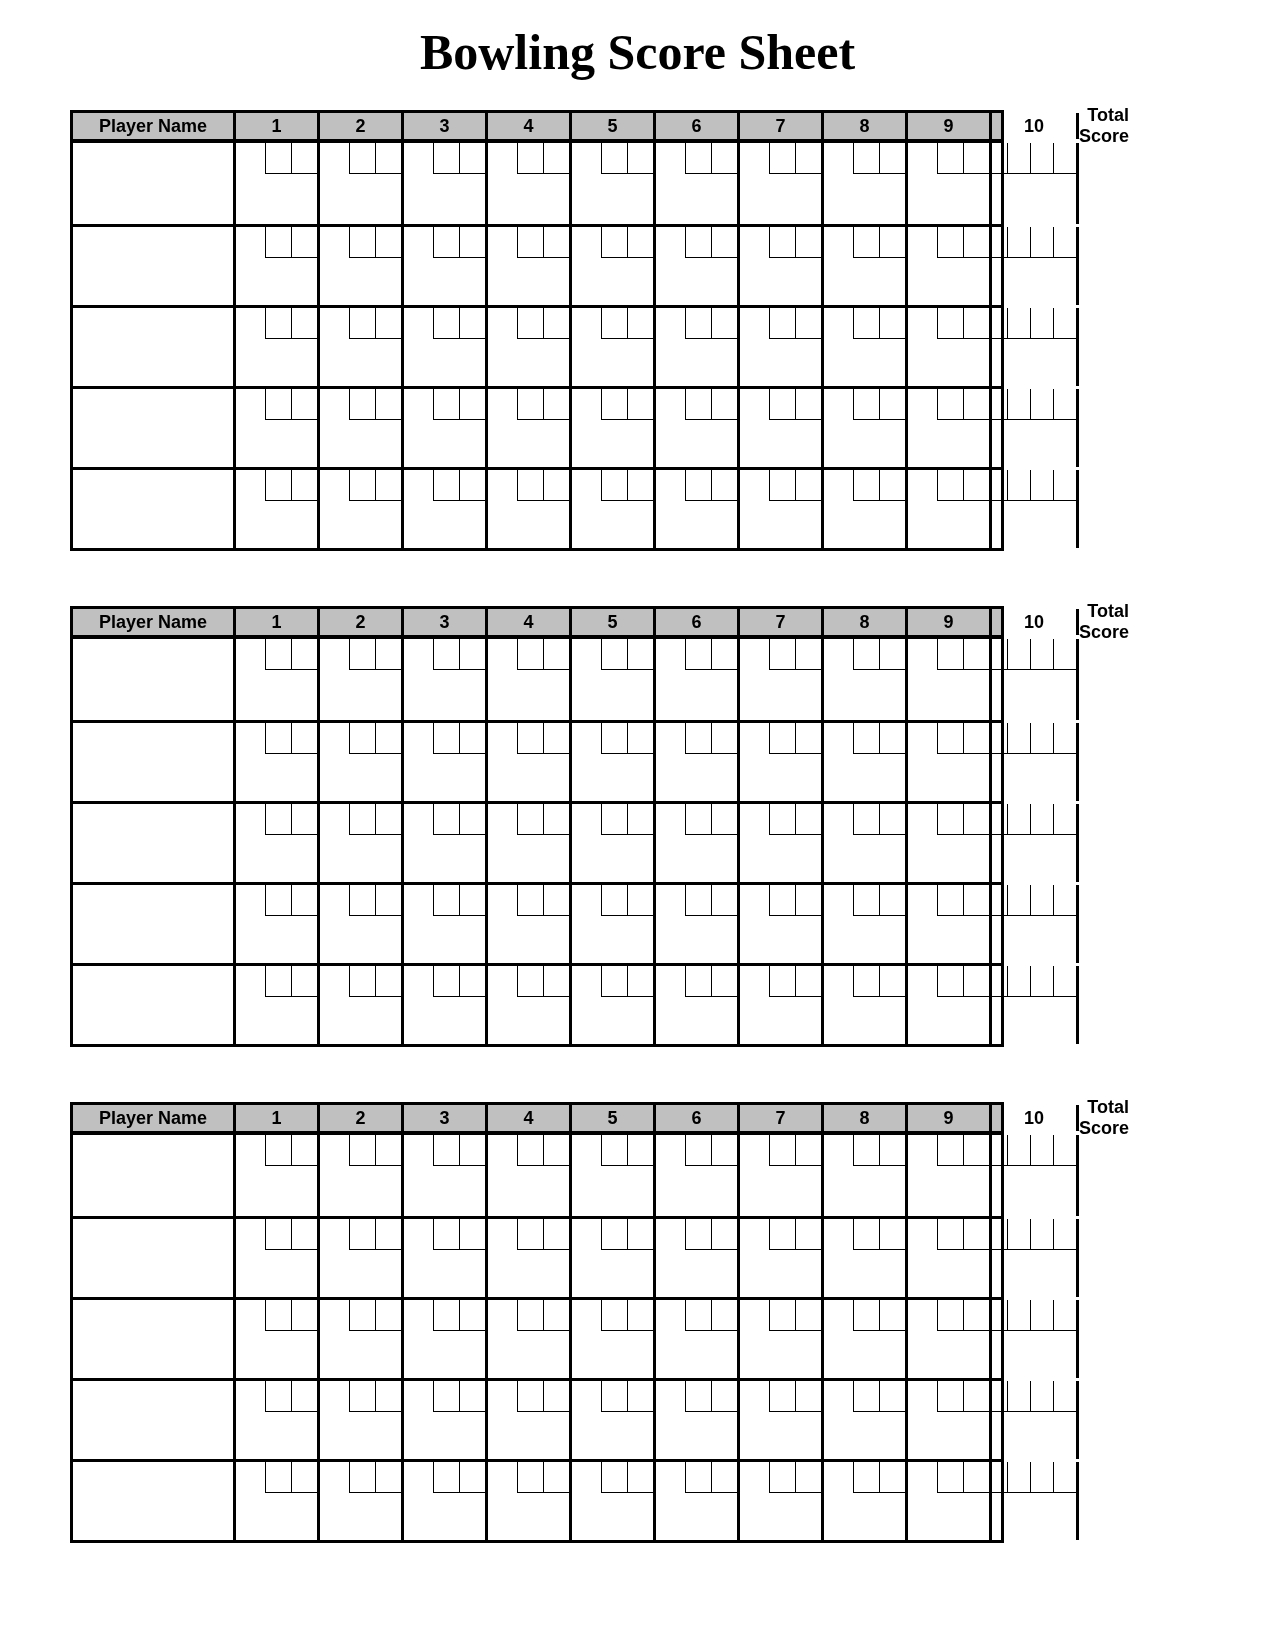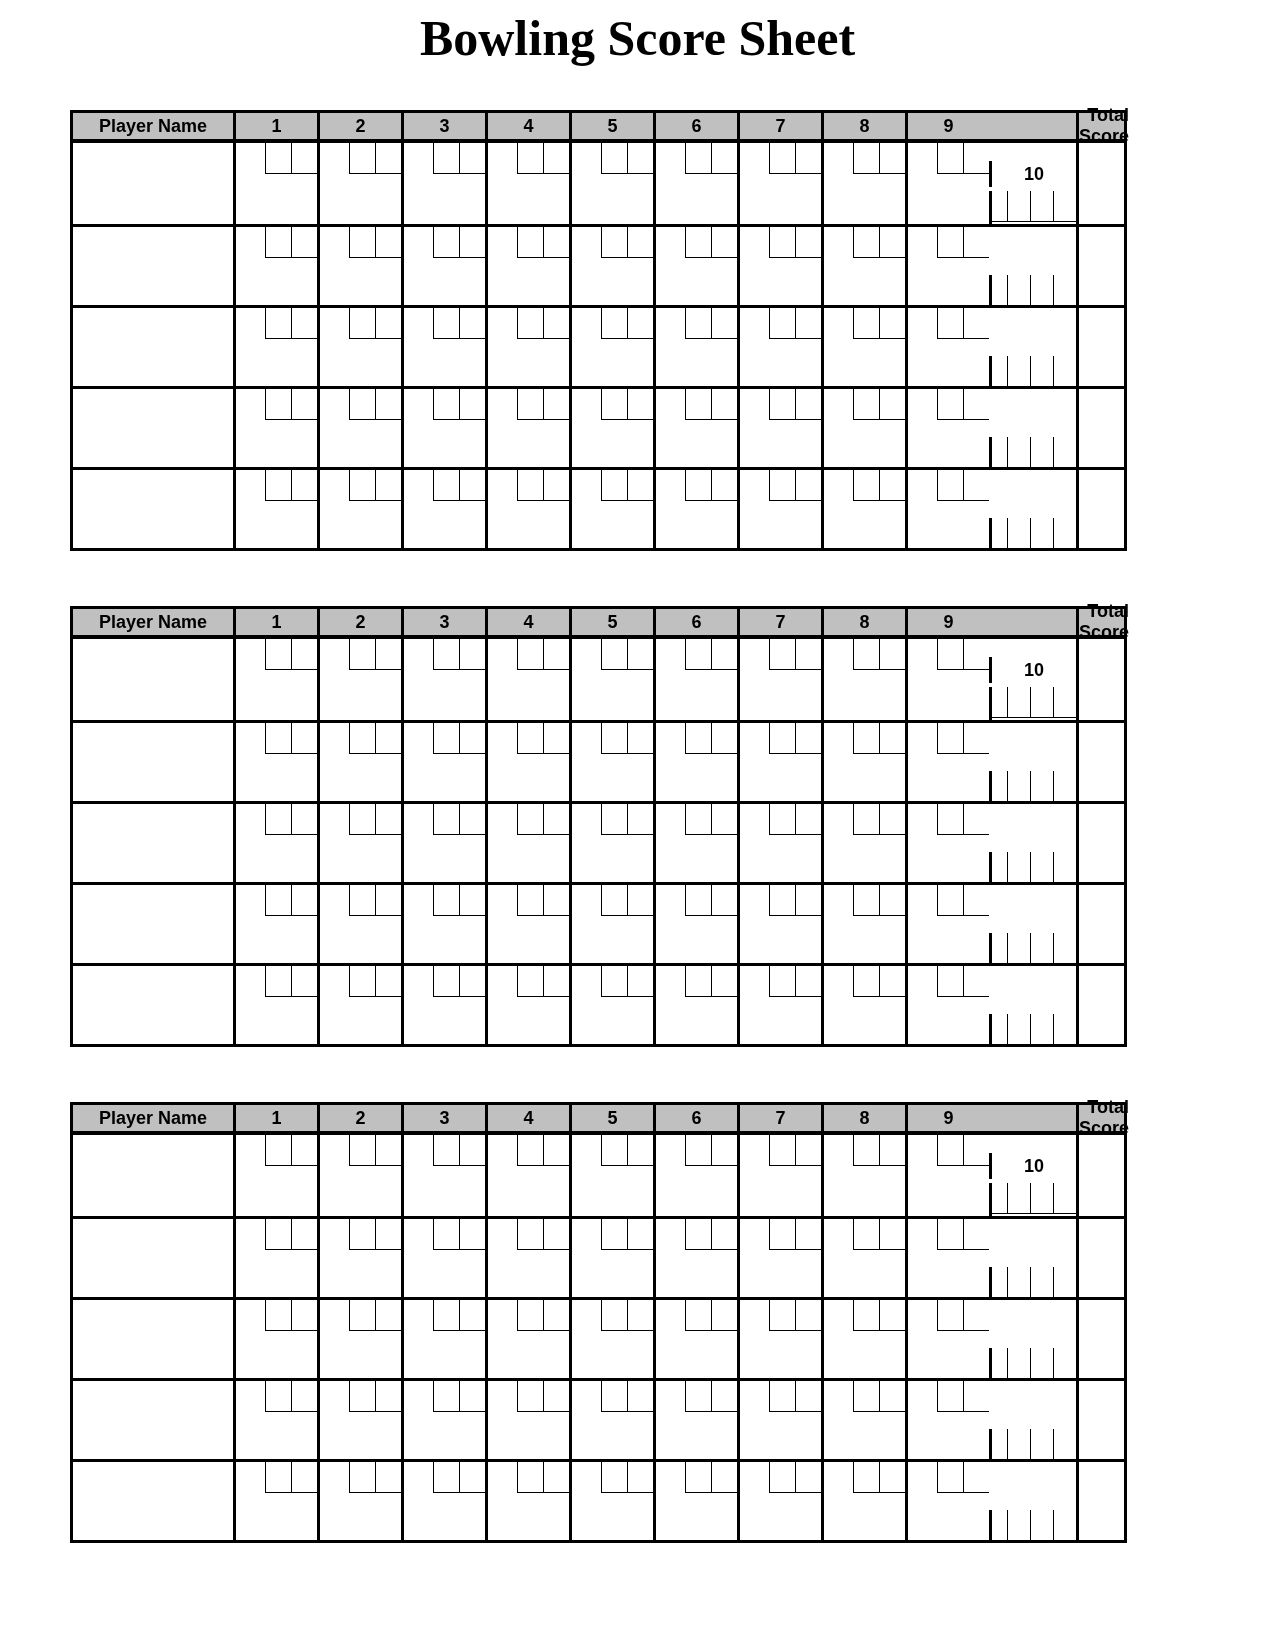--- a/index.html
+++ b/index.html
@@ -9,35 +9,35 @@
   }
   .page {
     position: relative;
     width: 1275px;
     height: 1650px;
     background: #ffffff;
     overflow: hidden;
   }
   .title {
     margin: 0;
-    padding-top: 10px;
+    padding-top: 24px;
     font-family: "Liberation Serif", serif;
     font-weight: bold;
     font-size: 50px;
     line-height: 1.15;
     text-align: center;
     color: #000000;
   }
   #tables-container {
     position: absolute;
     top: 110px;
     left: 70px;
   }
   .score-table {
-    width: 1057px;
+    width: 934px;
     border: 3px solid #000000;
     box-sizing: border-box;
     background: #ffffff;
   }
   .score-table + .score-table {
     margin-top: 55px;
   }
   .header-row {
     display: flex;
     height: 30px;
@@ -63,21 +63,21 @@
     box-sizing: border-box;
   }
   .player-row + .player-row { border-top: 3px solid #000000; }
   .cell {
     box-sizing: border-box;
     position: relative;
   }
   .cell + .cell { border-left: 3px solid #000000; }
   .player-col { width: 160px; flex: 0 0 auto; }
   .frame-col  { width: 84px;  flex: 0 0 auto; }
-  .tenth-col  { width: 87px;  flex: 0 0 auto; margin-top: 48px; }
+  .tenth-col  { width: 87px;  flex: 0 0 auto; }
   .total-col  { flex: 1 1 auto; text-align: right; }
   .throws {
     display: flex;
     justify-content: flex-end;
     height: 31px;
   }
   .throw-box {
     box-sizing: border-box;
     width: 26px;
     height: 31px;

